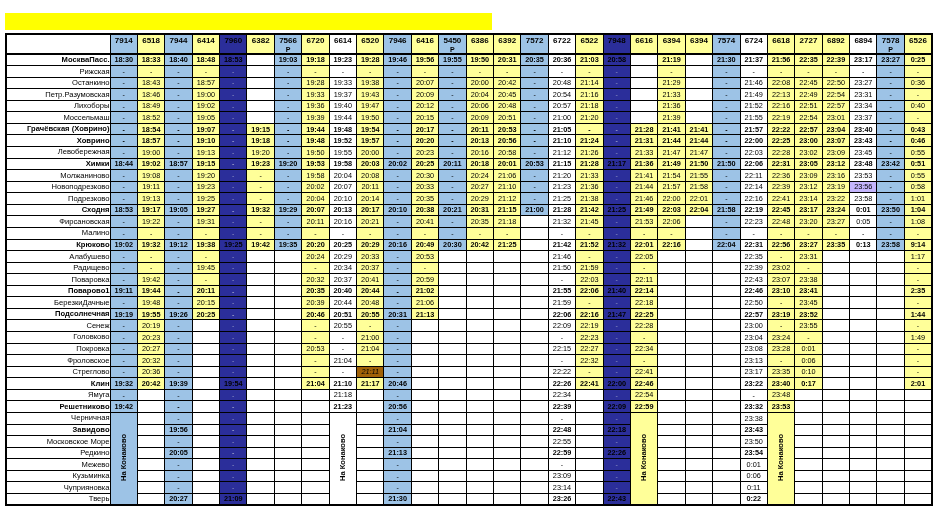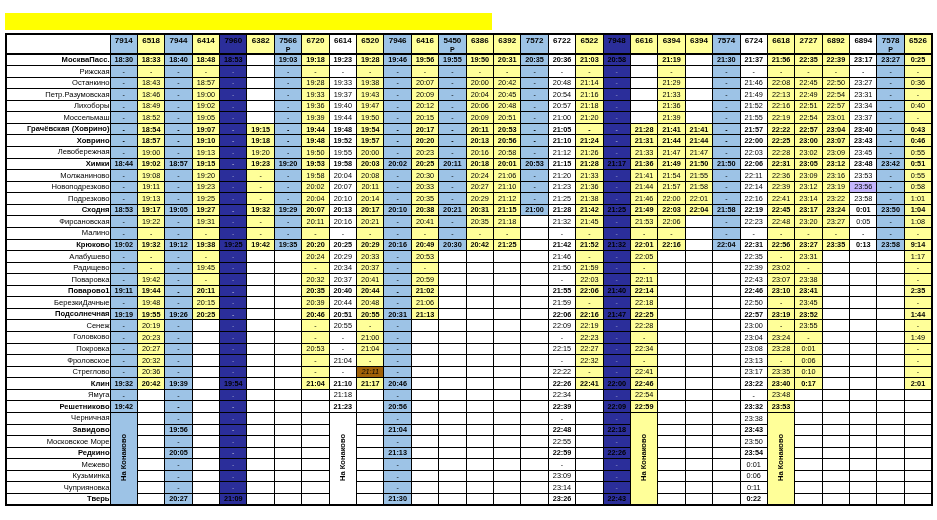--- a/index.html
+++ b/index.html
@@ -1289,21 +1289,21 @@
           <td style="background: rgb(255, 255, 255);"></td>
           <td style="background: rgb(255, 255, 255);"></td>
           <td class="time" style="background: rgb(255, 255, 255);">23:50</td>
           <td style="background: rgb(255, 255, 255);"></td>
           <td style="background: rgb(255, 255, 255);"></td>
           <td style="background: rgb(255, 255, 255);"></td>
           <td style="background: rgb(255, 255, 255);"></td>
           <td style="background: rgb(255, 255, 255);"></td>
         </tr>
         <tr class="boldrow">
-          <td class="station" style="font-weight: bold;">Редкино</td>
+          <td class="station" style="font-weight: normal;">Редкино</td>
           <td style="background: rgb(255, 255, 255);"></td>
           <td class="time" style="background: rgb(157, 195, 230);">20:05</td>
           <td style="background: rgb(255, 255, 255);"></td>
           <td class="time dash c-navy" style="background: rgb(43, 46, 154);">-</td>
           <td style="background: rgb(255, 255, 255);"></td>
           <td style="background: rgb(255, 255, 255);"></td>
           <td style="background: rgb(255, 255, 255);"></td>
           <td style="background: rgb(255, 255, 255);"></td>
           <td class="time" style="background: rgb(157, 195, 230);">21:13</td>
           <td style="background: rgb(255, 255, 255);"></td>
@@ -1405,21 +1405,21 @@
           <td style="background: rgb(255, 255, 255);"></td>
           <td style="background: rgb(255, 255, 255);"></td>
           <td class="time" style="background: rgb(255, 255, 255);">0:11</td>
           <td style="background: rgb(255, 255, 255);"></td>
           <td style="background: rgb(255, 255, 255);"></td>
           <td style="background: rgb(255, 255, 255);"></td>
           <td style="background: rgb(255, 255, 255);"></td>
           <td style="background: rgb(255, 255, 255);"></td>
         </tr>
         <tr class="boldrow">
-          <td class="station" style="font-weight: bold;">Тверь</td>
+          <td class="station" style="font-weight: normal;">Тверь</td>
           <td style="background: rgb(255, 255, 255);"></td>
           <td class="time" style="background: rgb(157, 195, 230);">20:27</td>
           <td style="background: rgb(255, 255, 255);"></td>
           <td class="time c-navy" style="background: rgb(43, 46, 154);">21:09</td>
           <td style="background: rgb(255, 255, 255);"></td>
           <td style="background: rgb(255, 255, 255);"></td>
           <td style="background: rgb(255, 255, 255);"></td>
           <td style="background: rgb(255, 255, 255);"></td>
           <td class="time" style="background: rgb(157, 195, 230);">21:30</td>
           <td style="background: rgb(255, 255, 255);"></td>

